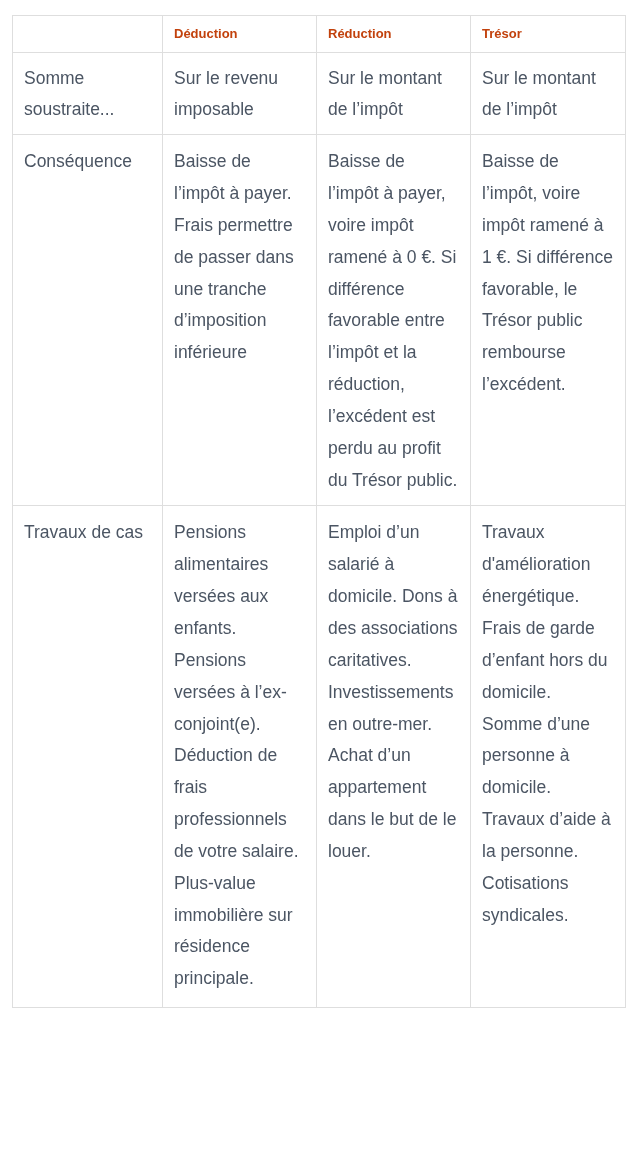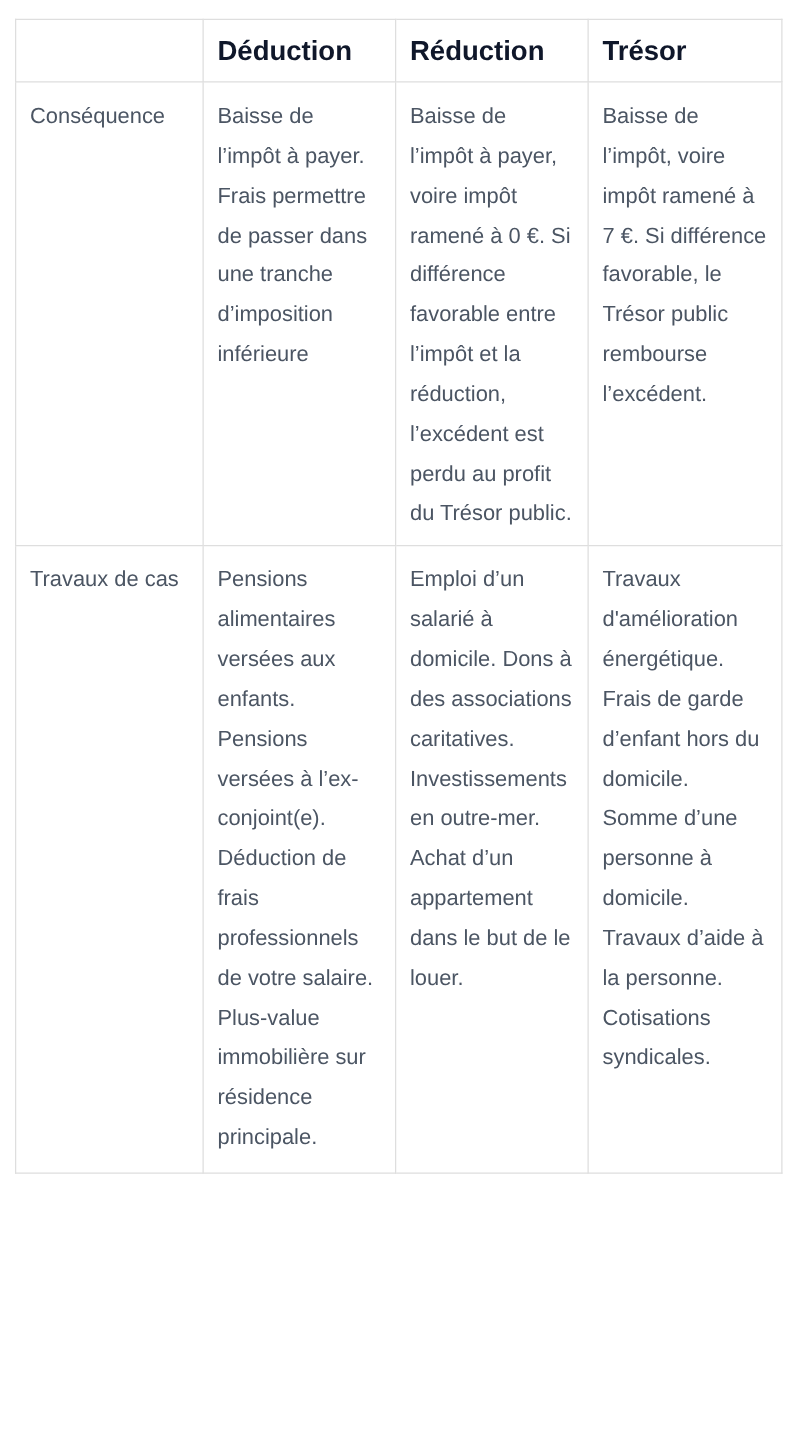--- a/index.html
+++ b/index.html
@@ -47,22 +47,22 @@
     font-size: 17.5px;
     line-height: 1.82;
     font-weight: 400;
     word-wrap: break-word;
     overflow-wrap: break-word;
     hyphens: none;
   }
 
   table.comparison-table thead th {
     font-weight: 700;
-    color: #0f172a;
-    font-size: 22px;
+    color: #c2410c;
+    font-size: 13px;
     padding-top: 8px;
     padding-bottom: 8px;
     line-height: 1.5;
   }
 
   table.comparison-table thead th.empty-corner {
     font-weight: 400;
   }
 
   table.comparison-table tbody th.row-header {
@@ -104,26 +104,32 @@
       <tr data-name="header-row">
         <th class="empty-corner" data-name="header-cell-corner"></th>
         <th data-name="header-cell-deduction">Déduction</th>
         <th data-name="header-cell-reduction">Réduction</th>
         <th data-name="header-cell-credit">Trésor</th>
       </tr>
     </thead>
 
     <tbody data-name="table-body">
 
+      <tr data-name="row-somme-soustraite">
+        <th class="row-header" data-name="row-header-somme-soustraite">Somme soustraite...</th>
+        <td data-name="cell-somme-deduction">Sur le revenu imposable</td>
+        <td data-name="cell-somme-reduction">Sur le montant de l’impôt</td>
+        <td data-name="cell-somme-credit">Sur le montant de l’impôt</td>
+      </tr>
 
       <tr data-name="row-consequence">
         <th class="row-header" data-name="row-header-consequence">Conséquence</th>
         <td data-name="cell-consequence-deduction">Baisse de l’impôt à payer. Frais permettre de passer dans une tranche d’imposition inférieure</td>
         <td data-name="cell-consequence-reduction">Baisse de l’impôt à payer, voire impôt ramené à 0 €. Si différence favorable entre l’impôt et la réduction, l’excédent est perdu au profit du Trésor public.</td>
-        <td data-name="cell-consequence-credit">Baisse de l’impôt, voire impôt ramené à 7 €. Si différence favorable, le Trésor public rembourse l’excédent.</td>
+        <td data-name="cell-consequence-credit">Baisse de l’impôt, voire impôt ramené à 1 €. Si différence favorable, le Trésor public rembourse l’excédent.</td>
       </tr>
 
       <tr data-name="row-exemples">
         <th class="row-header" data-name="row-header-exemples">Travaux de cas</th>
         <td data-name="cell-exemples-deduction">Pensions alimentaires versées aux enfants. Pensions versées à l’ex-conjoint(e). Déduction de frais professionnels de votre salaire. Plus-value immobilière sur résidence principale.</td>
         <td data-name="cell-exemples-reduction">Emploi d’un salarié à domicile. Dons à des associations caritatives. Investissements en outre-mer. Achat d’un appartement dans le but de le louer.</td>
         <td data-name="cell-exemples-credit">Travaux d'amélioration énergétique. Frais de garde d’enfant hors du domicile. Somme d’une personne à domicile. Travaux d’aide à la personne. Cotisations syndicales.</td>
       </tr>
 
     </tbody>

